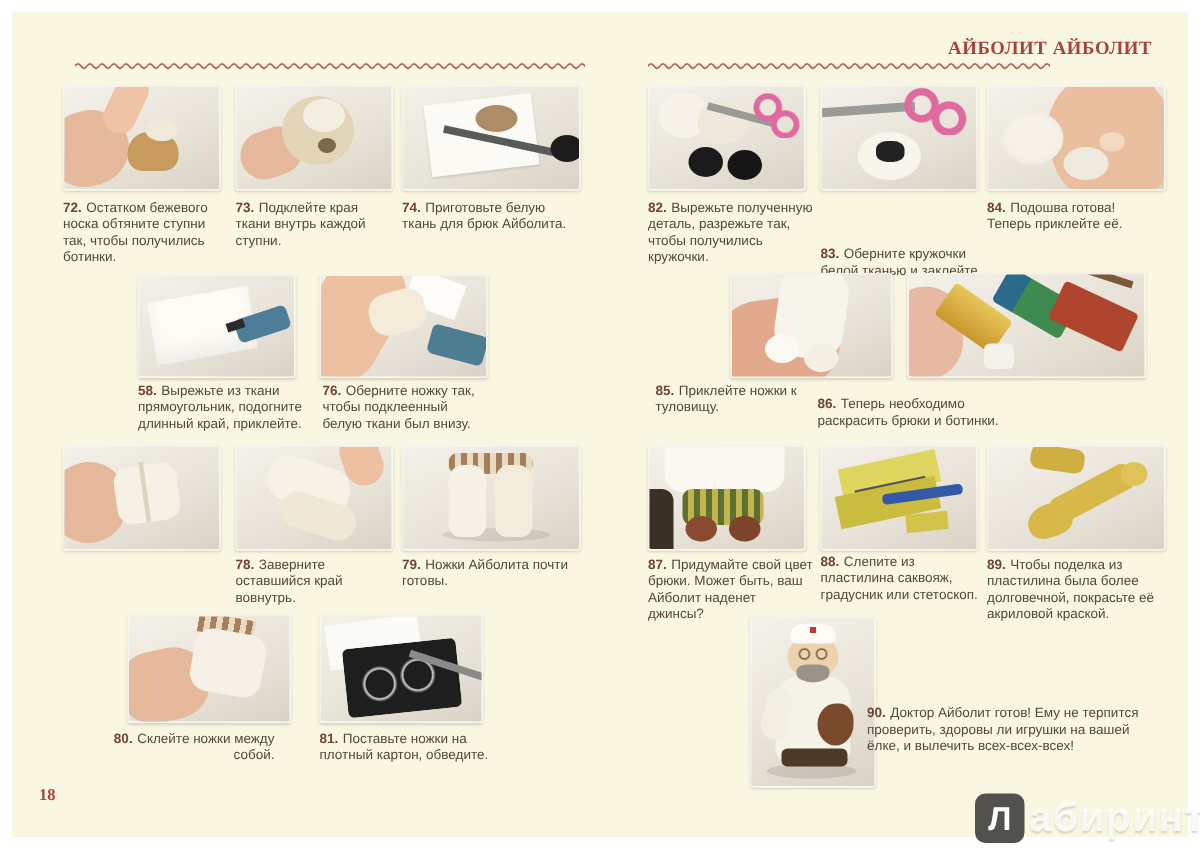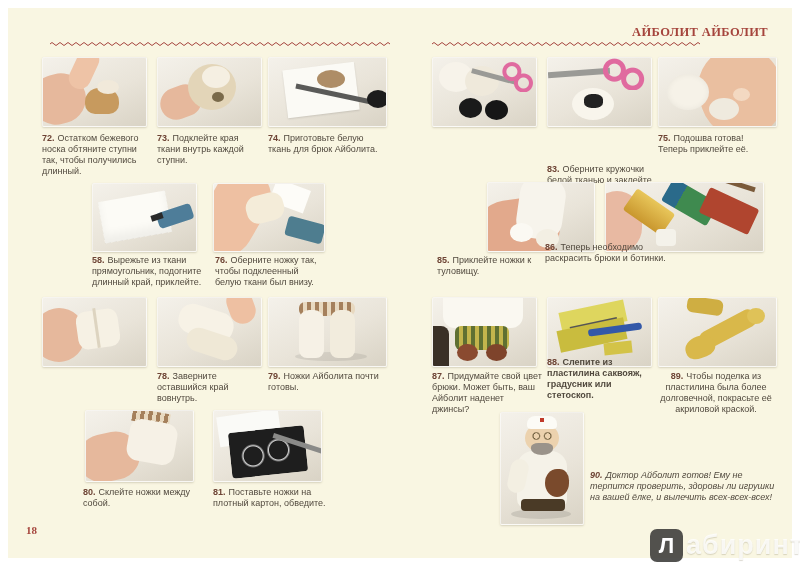--- a/index.html
+++ b/index.html
@@ -63,21 +63,21 @@
     <i style="left:54px;top:34px;width:12px;height:10px;background:#7a6a4a;border-radius:50%;"></i>
   </div>
   <div class="ph" style="left:268px;top:57px;width:117px;height:68px;">
     <i style="left:16px;top:8px;width:72px;height:48px;background:#fbfaf5;transform:rotate(-7deg);box-shadow:0 1px 2px rgba(0,0,0,.12);"></i>
     <i style="left:48px;top:12px;width:28px;height:18px;background:#ae8d66;border-radius:50%;"></i>
     <i style="left:26px;top:34px;width:82px;height:5px;background:#5a5a58;transform:rotate(12deg);"></i>
     <i style="left:98px;top:32px;width:22px;height:18px;background:#1c1c1c;border-radius:50%;"></i>
   </div>
 
   <div class="cap" style="left:42px;top:133px;width:107px;">
-    <b>72.</b><span>Остатком бежевого носка обтяните ступни так, чтобы получились длинный.</span>
+    <b>72.</b><span>Остатком бежевого носка обтяните ступни так, чтобы получились ботинки.</span>
   </div>
   <div class="cap" style="left:157px;top:133px;width:107px;">
     <b>73.</b><span>Подклейте края ткани внутрь каждой ступни.</span>
   </div>
   <div class="cap" style="left:268px;top:133px;width:118px;">
     <b>74.</b><span>Приготовьте белую ткань для брюк Айболита.</span>
   </div>
 
   <div class="ph" style="left:92px;top:183px;width:103px;height:67px;">
     <i style="left:8px;top:12px;width:68px;height:42px;background:#fcfbf6;transform:rotate(-10deg);box-shadow:inset 0 -8px 10px rgba(0,0,0,.05);"></i>
@@ -128,21 +128,21 @@
     <i style="left:42px;top:10px;width:48px;height:42px;background:#f6f1e6;border-radius:12px;transform:rotate(10deg);"></i>
   </div>
   <div class="ph" style="left:213px;top:410px;width:107px;height:70px;">
     <i style="left:4px;top:2px;width:62px;height:30px;background:#fafaf7;transform:rotate(-8deg);"></i>
     <i style="left:16px;top:18px;width:76px;height:46px;border-radius:4px;transform:rotate(-6deg);
        background:radial-gradient(circle at 30% 55%, transparent 9px,#cfcfcf 10px,transparent 12px),
                   radial-gradient(circle at 64% 48%, transparent 9px,#cfcfcf 10px,transparent 12px),#1e1e1e;"></i>
     <i style="left:58px;top:30px;width:52px;height:5px;background:#8a8a88;transform:rotate(18deg);"></i>
   </div>
 
-  <div class="cap" style="left:83px;top:487px;width:113px;">
+  <div class="cap" style="left:70px;top:487px;width:113px;text-align:right;">
     <b>80.</b><span>Склейте ножки между собой.</span>
   </div>
   <div class="cap" style="left:213px;top:487px;width:116px;">
     <b>81.</b><span>Поставьте ножки на плотный картон, обведите.</span>
   </div>
 
   <div class="pagenum" style="left:26px;top:524px;">18</div>
 
   <div class="ph" style="left:432px;top:57px;width:103px;height:68px;">
     <i style="left:6px;top:4px;width:34px;height:30px;background:#f7f3ea;border-radius:50%;"></i>
@@ -162,46 +162,49 @@
     <i style="left:24px;top:30px;width:42px;height:32px;background:#f8f5ec;border-radius:50%;"></i>
     <i style="left:36px;top:36px;width:19px;height:14px;background:#222222;border-radius:40%;"></i>
   </div>
   <div class="ph" style="left:658px;top:57px;width:117px;height:68px;">
     <i style="left:40px;top:-12px;width:84px;height:92px;background:#eabfa0;border-radius:42px;transform:rotate(-18deg);"></i>
     <i style="left:74px;top:30px;width:17px;height:13px;background:#f3d9c2;border-radius:50%;"></i>
     <i style="left:8px;top:16px;width:42px;height:36px;background:#f6f2e8;border-radius:50%;box-shadow:inset 0 0 6px rgba(0,0,0,.06);"></i>
     <i style="left:50px;top:40px;width:30px;height:22px;background:#efeade;border-radius:50%;"></i>
   </div>
 
+  <div class="cap" style="left:432px;top:133px;width:110px;">
+    <b>82.</b><span>Вырежьте полученную деталь, разрежьте так, чтобы получились кружочки.</span>
+  </div>
   <div class="cap" style="left:547px;top:133px;width:110px;margin-top:31px;">
     <b>83.</b><span>Оберните кружочки белой тканью и заклейте края.</span>
   </div>
   <div class="cap" style="left:658px;top:133px;width:114px;">
-    <b>75.</b><span>Подошва готова! Теперь приклейте её.</span>
+    <b>84.</b><span>Подошва готова! Теперь приклейте её.</span>
   </div>
 
   <div class="ph" style="left:487px;top:182px;width:106px;height:68px;">
     <i style="left:-12px;top:16px;width:84px;height:62px;background:#e2a98c;border-radius:32px;transform:rotate(-8deg);"></i>
     <i style="left:30px;top:-6px;width:46px;height:62px;background:#f7f4ec;border-radius:18px;transform:rotate(8deg);"></i>
     <i style="left:22px;top:40px;width:23px;height:19px;background:#fbf9f3;border-radius:50%;"></i>
     <i style="left:48px;top:46px;width:23px;height:19px;background:#f3efe3;border-radius:50%;"></i>
   </div>
   <div class="ph" style="left:605px;top:182px;width:157px;height:68px;">
     <i style="left:-14px;top:8px;width:50px;height:62px;background:#e8b9a2;border-radius:26px;"></i>
     <i style="left:108px;top:-2px;width:42px;height:5px;background:#7a5a3a;transform:rotate(18deg);"></i>
     <i style="left:20px;top:16px;width:46px;height:26px;background:linear-gradient(#e8c65a,#c9972e);transform:rotate(35deg);border-radius:3px;"></i>
     <i style="left:58px;top:6px;width:52px;height:26px;background:linear-gradient(90deg,#2a6a8a 30%,#3f8a4f 30%);transform:rotate(30deg);border-radius:3px;"></i>
     <i style="left:96px;top:14px;width:54px;height:28px;background:#b0452f;transform:rotate(25deg);border-radius:3px;"></i>
     <i style="left:50px;top:46px;width:20px;height:17px;background:#f4f2ea;border-radius:4px;"></i>
   </div>
 
   <div class="cap" style="left:437px;top:255px;width:113px;">
     <b>85.</b><span>Приклейте ножки к туловищу.</span>
   </div>
-  <div class="cap" style="left:545px;top:242px;width:142px;">
+  <div class="cap" style="left:545px;top:264px;width:142px;">
     <b>86.</b><span>Теперь необходимо раскрасить брюки и ботинки.</span>
   </div>
 
   <div class="ph" style="left:432px;top:297px;width:103px;height:68px;">
     <i style="left:-10px;top:28px;width:26px;height:48px;background:#3a3026;border-radius:8px;"></i>
     <i style="left:10px;top:-14px;width:80px;height:44px;background:#faf8f1;border-radius:12px;"></i>
     <i style="left:22px;top:28px;width:54px;height:24px;background:repeating-linear-gradient(90deg,#5f7032 0 4px,#c3b54c 4px 8px);border-radius:6px;"></i>
     <i style="left:24px;top:46px;width:21px;height:17px;background:#8a4a30;border-radius:50%;"></i>
     <i style="left:53px;top:46px;width:21px;height:17px;background:#7e432b;border-radius:50%;"></i>
   </div>
@@ -215,42 +218,42 @@
   <div class="ph" style="left:658px;top:297px;width:117px;height:68px;">
     <i style="left:28px;top:0px;width:36px;height:16px;background:#cfae42;border-radius:6px;transform:rotate(8deg);"></i>
     <i style="left:38px;top:22px;width:62px;height:18px;background:#d9b84a;border-radius:8px;transform:rotate(-28deg);"></i>
     <i style="left:26px;top:38px;width:30px;height:22px;background:#d9b84a;border-radius:50% 50% 40% 40%;transform:rotate(-20deg);"></i>
     <i style="left:88px;top:10px;width:18px;height:16px;background:#dfc258;border-radius:50%;"></i>
   </div>
 
   <div class="cap" style="left:432px;top:371px;width:110px;">
     <b>87.</b><span>Придумайте свой цвет брюки. Может быть, ваш Айболит наденет джинсы?</span>
   </div>
-  <div class="cap" style="left:547px;top:357px;width:112px;font-weight:bold;">
+  <div class="cap" style="left:547px;top:369px;width:112px;">
     <b>88.</b><span>Слепите из пластилина саквояж, градусник или стетоскоп.</span>
   </div>
-  <div class="cap" style="left:658px;top:371px;width:116px;text-align:center;">
+  <div class="cap" style="left:658px;top:371px;width:116px;">
     <b>89.</b><span>Чтобы поделка из пластилина была более долговечной, покрасьте её акриловой краской.</span>
   </div>
 
   <div class="ph" style="left:500px;top:412px;width:82px;height:111px;">
     <i style="left:10px;top:96px;width:60px;height:10px;background:rgba(0,0,0,.1);border-radius:50%;"></i>
     <i style="left:16px;top:38px;width:50px;height:58px;background:#f5f2e8;border-radius:16px 16px 10px 10px;"></i>
     <i style="left:8px;top:46px;width:18px;height:34px;background:#f3efe2;border-radius:9px;transform:rotate(12deg);"></i>
     <i style="left:24px;top:10px;width:34px;height:30px;background:#ecd2ae;border-radius:50%;"></i>
     <i style="left:26px;top:3px;width:30px;height:13px;background:#fcfbf6;border-radius:8px 8px 4px 4px;"></i>
     <i style="left:39px;top:5px;width:4px;height:4px;background:#c03a2a;"></i>
     <i style="left:28px;top:18px;width:26px;height:10px;
        background:radial-gradient(circle at 28% 50%, transparent 2.5px,#6a5a3a 3px,transparent 4.5px),
                   radial-gradient(circle at 72% 50%, transparent 2.5px,#6a5a3a 3px,transparent 4.5px);"></i>
     <i style="left:30px;top:30px;width:22px;height:12px;background:#9a938a;border-radius:40% 40% 60% 60%;"></i>
     <i style="left:44px;top:56px;width:24px;height:28px;background:#7a4a2c;border-radius:50% 40% 50% 50%;"></i>
     <i style="left:20px;top:86px;width:44px;height:12px;background:#4a3a26;border-radius:4px;"></i>
   </div>
-  <div class="cap" style="left:590px;top:470px;width:186px;font-style:italic;">
+  <div class="cap" style="left:578px;top:470px;width:186px;">
     <b>90.</b><span>Доктор Айболит готов! Ему не терпится проверить, здоровы ли игрушки на вашей ёлке, и вылечить всех-всех-всех!</span>
   </div>
 
   <div id="wm">
     <div id="wmlogo">Л</div>
     <div id="wmtext">абиринт.ру</div>
   </div>
 </div>
 
 </body></html>

